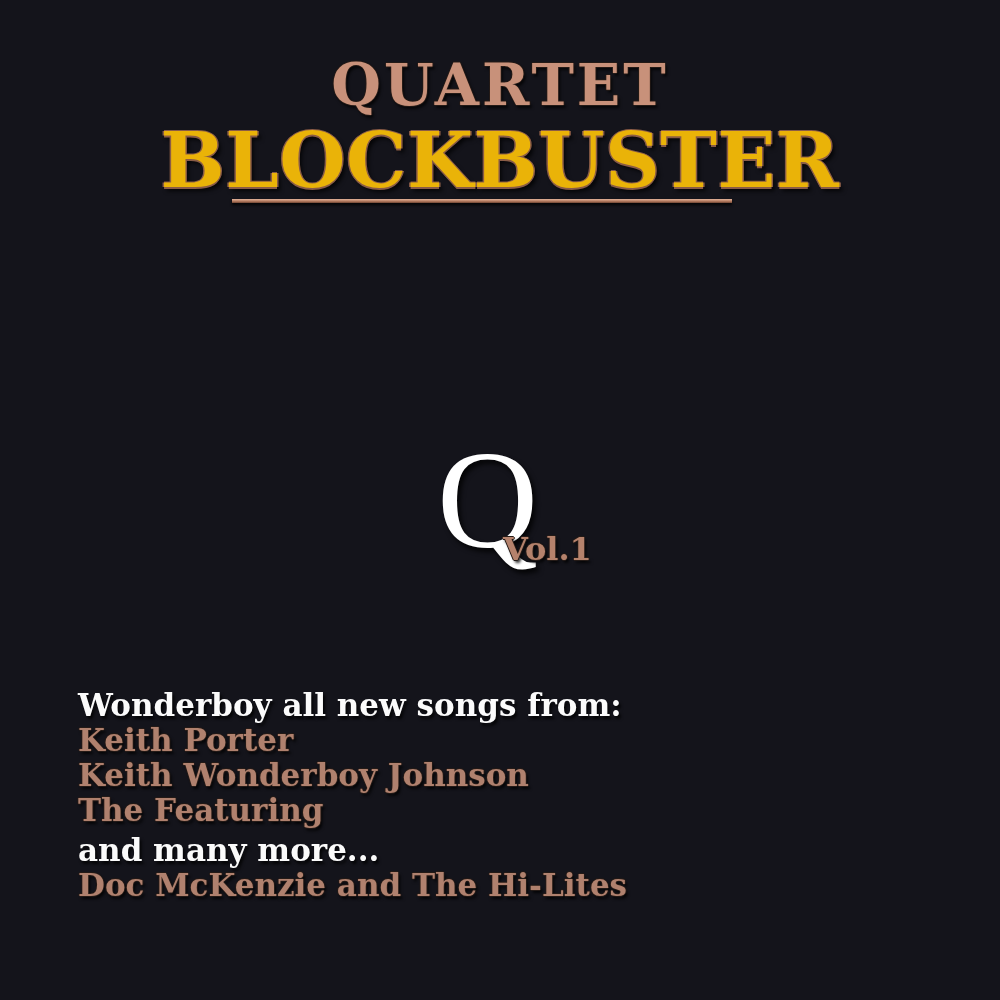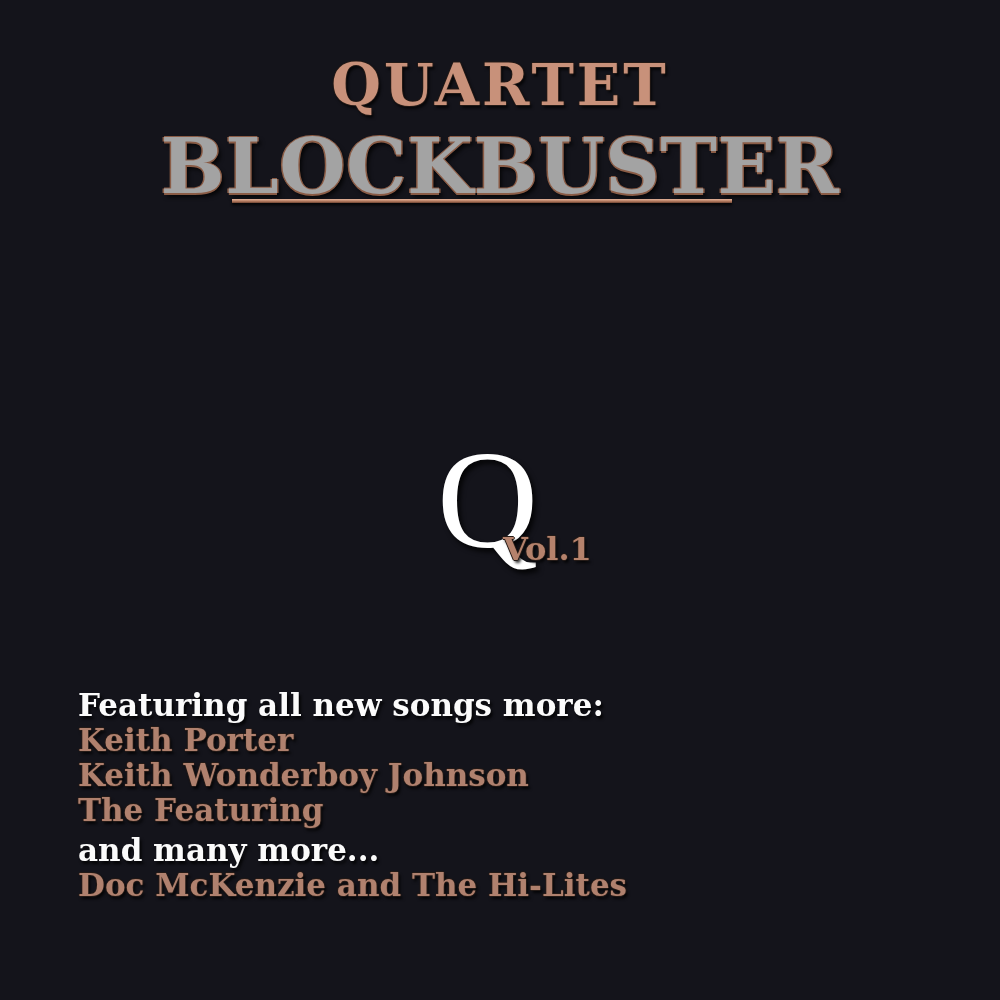--- a/index.html
+++ b/index.html
@@ -38,27 +38,27 @@
     text-shadow:
       -1px 0 0 #241a16,
        1px 0 0 #241a16,
        0 -1px 0 #241a16,
        0  1px 0 #241a16,
        2px 3px 3px rgba(0,0,0,0.75);
   }
 
   #title-blockbuster {
     display: block;
-    margin-top: 16px;
+    margin-top: 10px;
     font-family: "DejaVu Serif", serif;
     font-weight: 700;
     font-size: 76px;
     letter-spacing: 0.5px;
     line-height: 1.0;
-    color: #a3a3a3;
+    color: #eab308;
     text-shadow:
       -1.5px 0 0 #8a5c46,
        1.5px 0 0 #8a5c46,
        0 -1.5px 0 #8a5c46,
        0  1.5px 0 #8a5c46,
        3px 4px 4px rgba(0,0,0,0.8);
   }
 
   #title-rule {
     position: absolute;
@@ -155,21 +155,21 @@
   </div>
 
   <div id="title-rule"></div>
 
   <div id="center-mark">
     <span id="logo-q">Q</span>
     <span id="logo-vol">Vol.1</span>
   </div>
 
   <div id="featuring-block">
-    <span class="feat-line white">Featuring all new songs more:</span>
+    <span class="feat-line white">Wonderboy all new songs from:</span>
     <span class="feat-line copper">Keith Porter</span>
     <span class="feat-line copper">Keith Wonderboy Johnson</span>
     <span class="feat-line copper">The Featuring</span>
     <span class="feat-line white" id="feat-more">and many more...</span>
     <span class="feat-line copper">Doc McKenzie and The Hi-Lites</span>
   </div>
 
 </div>
 
 </body></html>

